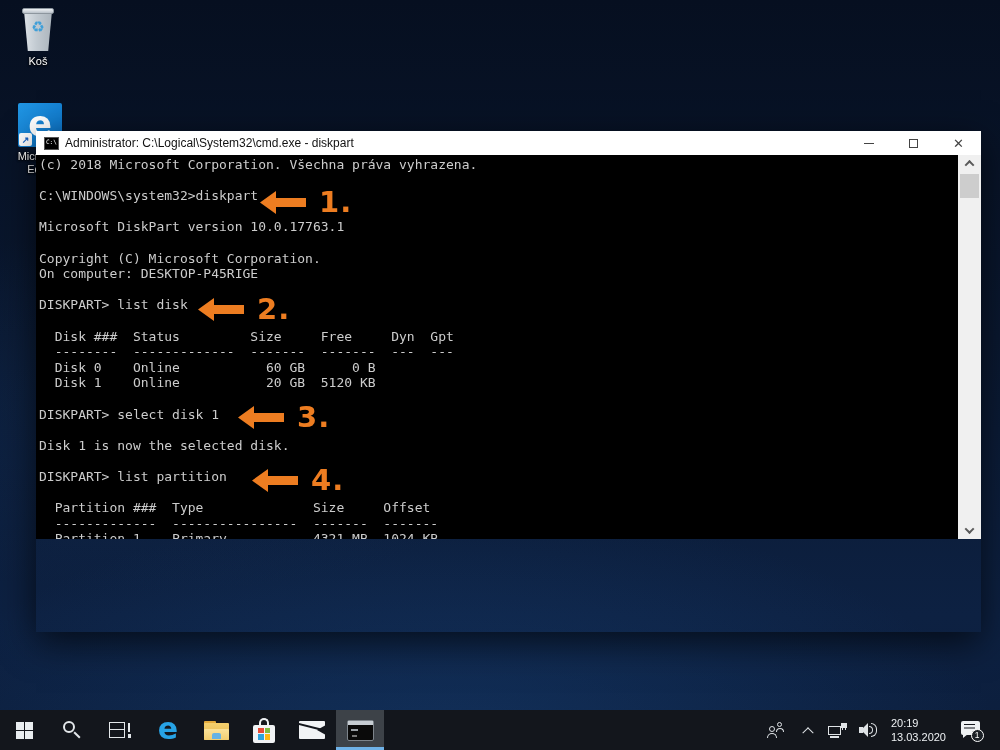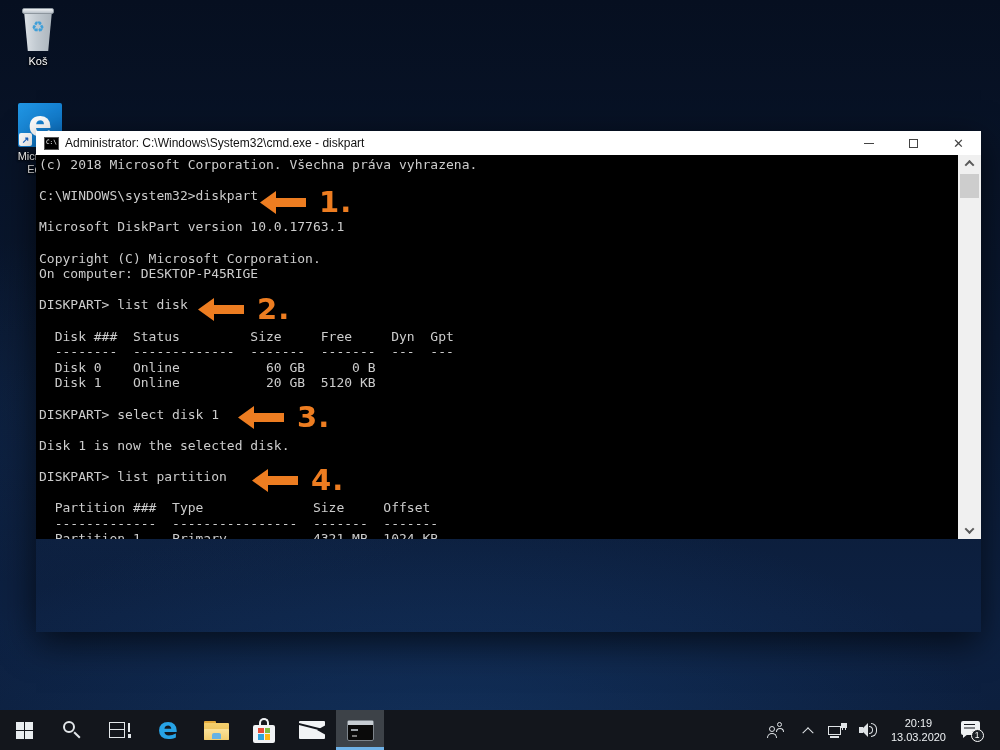--- a/index.html
+++ b/index.html
@@ -140,21 +140,21 @@
   .net-pins { position:absolute; right:1px; top:5px; width:4px; height:2px;
     border-left:1.2px solid #dfe3e6; border-right:1.2px solid #dfe3e6; }
   .spk-art { position:relative; width:19px; height:16px; }
   .spk-box { position:absolute; left:0; top:5px; width:4px; height:6px; background:#dfe3e6; }
   .spk-cone { position:absolute; left:2px; top:1px; width:0; height:0;
     border-top:7px solid transparent; border-bottom:7px solid transparent; border-right:7px solid #dfe3e6; }
   .spk-w1 { position:absolute; left:10px; top:4px; width:4px; height:8px;
     border:1.5px solid #dfe3e6; border-left:none; border-radius:0 6px 6px 0; }
   .spk-w2 { position:absolute; left:12px; top:1px; width:6px; height:14px;
     border:1.5px solid #dfe3e6; border-left:none; border-radius:0 9px 9px 0; }
-  .clock { text-align:center; color:#eef1f3; font-size:11px; line-height:14px; padding:0 6px; }
+  .clock { text-align:left; color:#eef1f3; font-size:11px; line-height:14px; padding:0 6px; }
   .action-art { position:relative; width:21px; height:19px; }
   .ac-bubble { position:absolute; top:0; left:0; width:19px; height:14px; background:#eef1f3;
     border-radius:2px; }
   .ac-bubble::before { content:""; position:absolute; left:3px; top:3px; width:11px; height:1.8px;
     background:#13161c; box-shadow:0 3.5px 0 #13161c; }
   .ac-tail { position:absolute; left:2px; top:13px; width:0; height:0;
     border-top:4px solid #eef1f3; border-right:5px solid transparent; }
   .ac-badge { position:absolute; right:-2px; bottom:-2px; width:13px; height:13px;
     border-radius:50%; background:#1b2026; border:1.3px solid #fff;
     display:flex; align-items:center; justify-content:center;
@@ -181,21 +181,21 @@
     <div>Microsoft</div>
     <div>Edge</div>
   </div>
 </div>
 
 <div class="cmd-window">
   <div class="titlebar">
     <div class="titlebar-icon">
       <span>C:\</span>
     </div>
-    <div class="title-text">Administrator: C:\Windows\System32\cmd.exe - diskpart</div>
+    <div class="title-text">Administrator: C:\Logical\System32\cmd.exe - diskpart</div>
     <div class="win-controls">
       <div class="win-btn">
         <div class="glyph-min"></div>
       </div>
       <div class="win-btn">
         <div class="glyph-max"></div>
       </div>
       <div class="win-btn">
         <span class="glyph-close">✕</span>
       </div>

